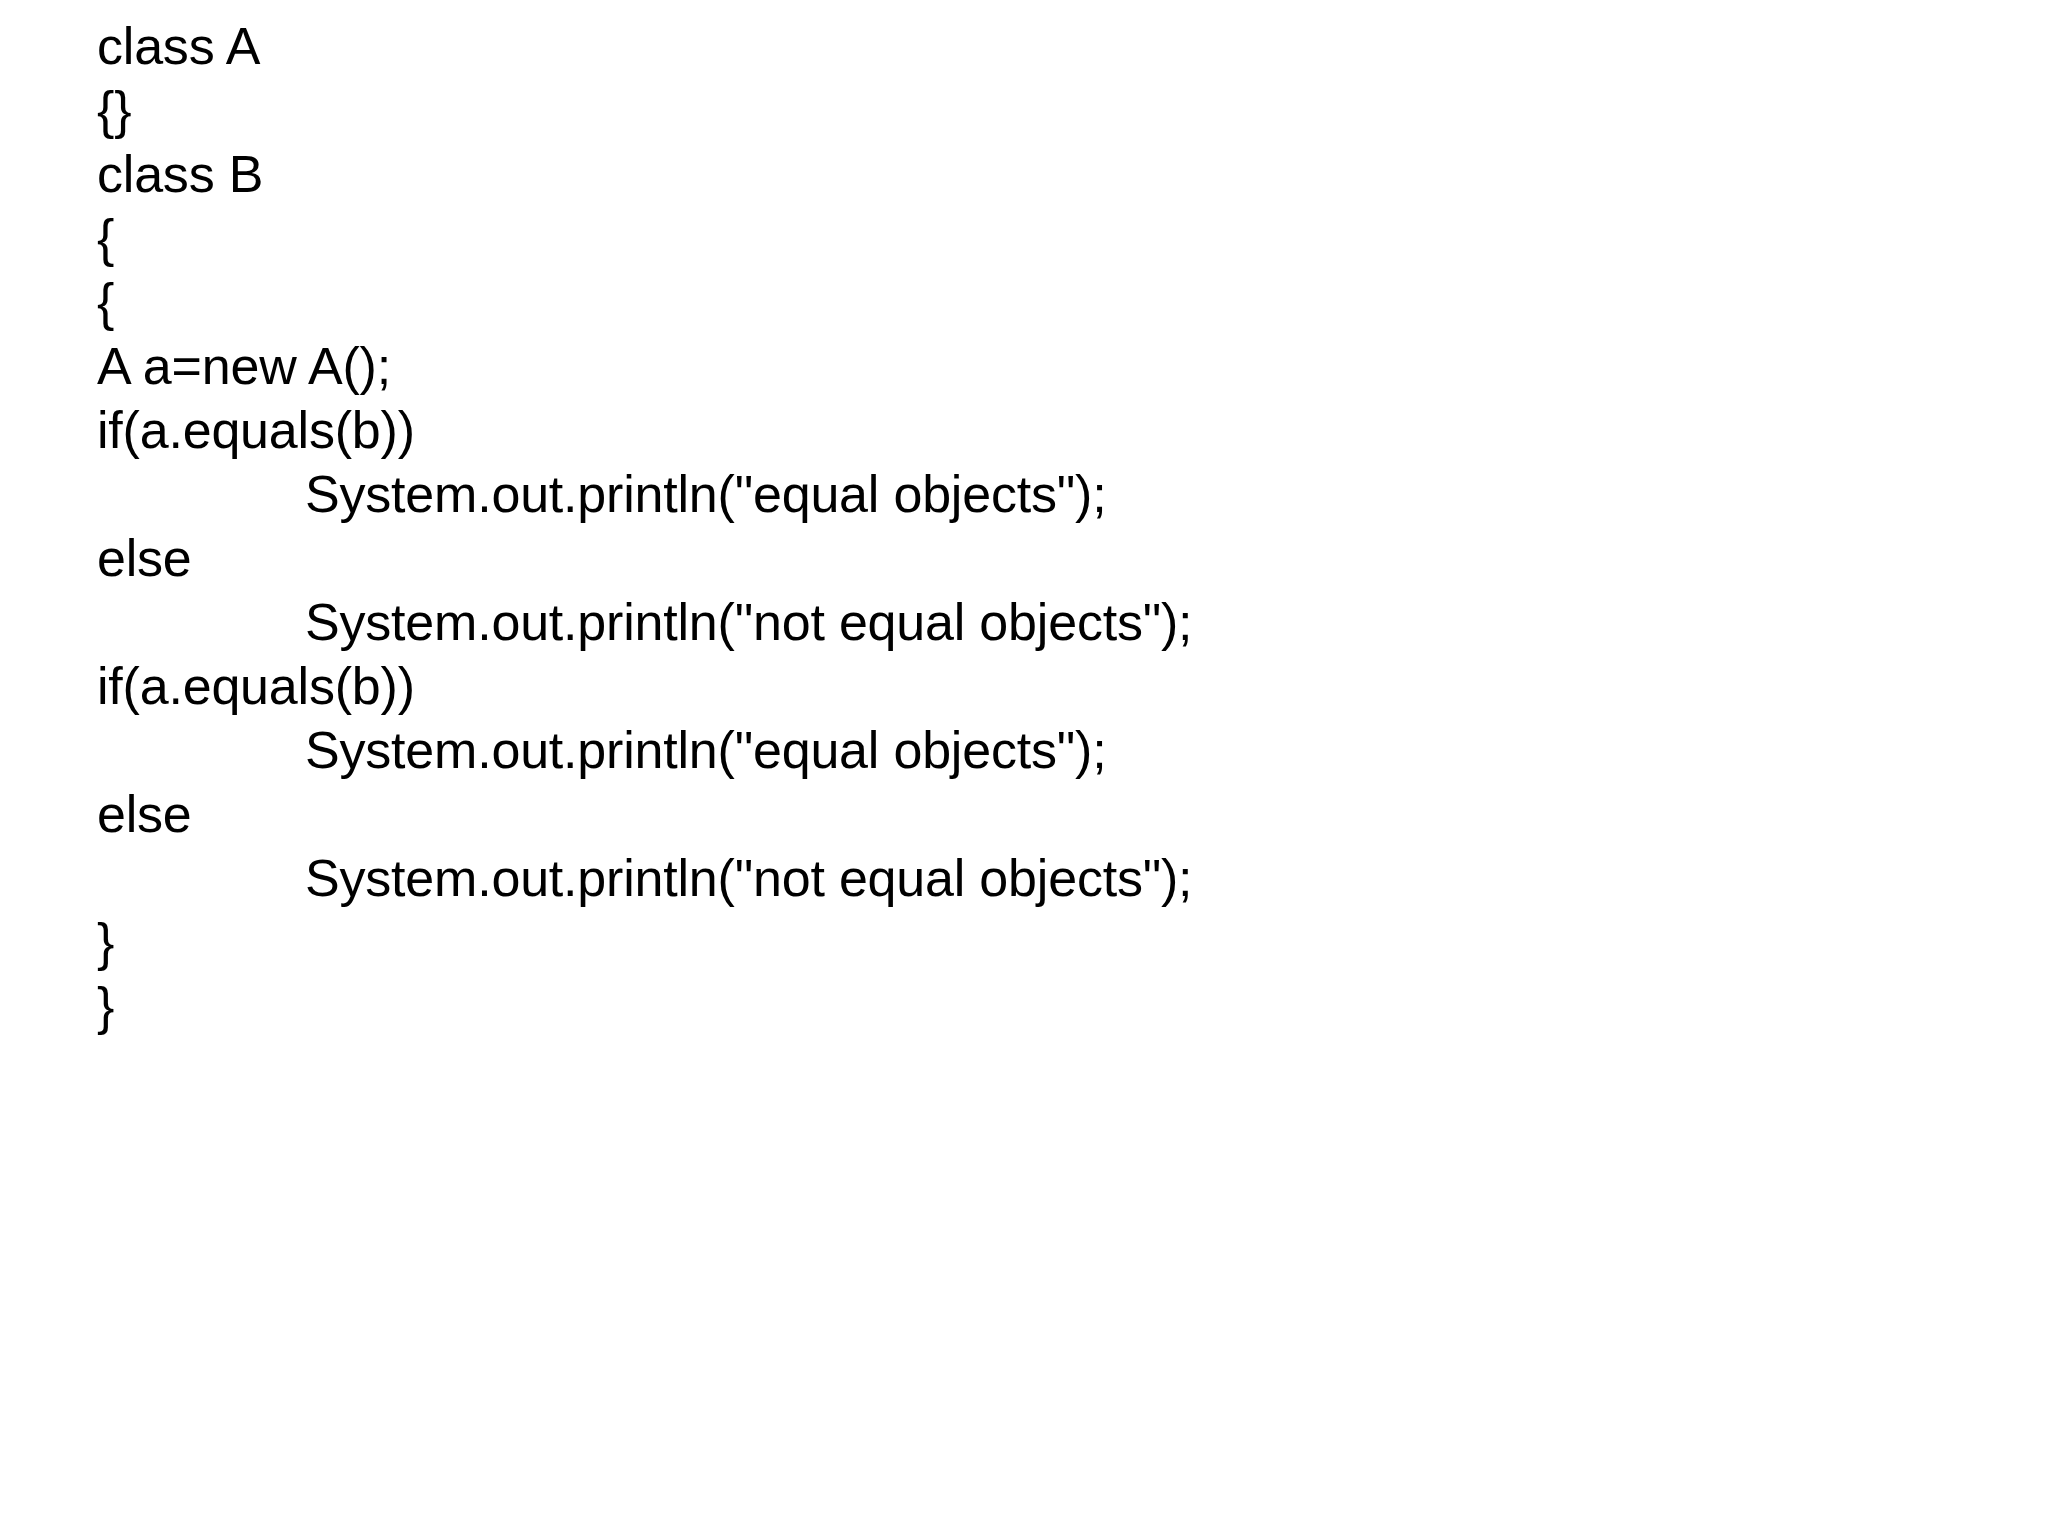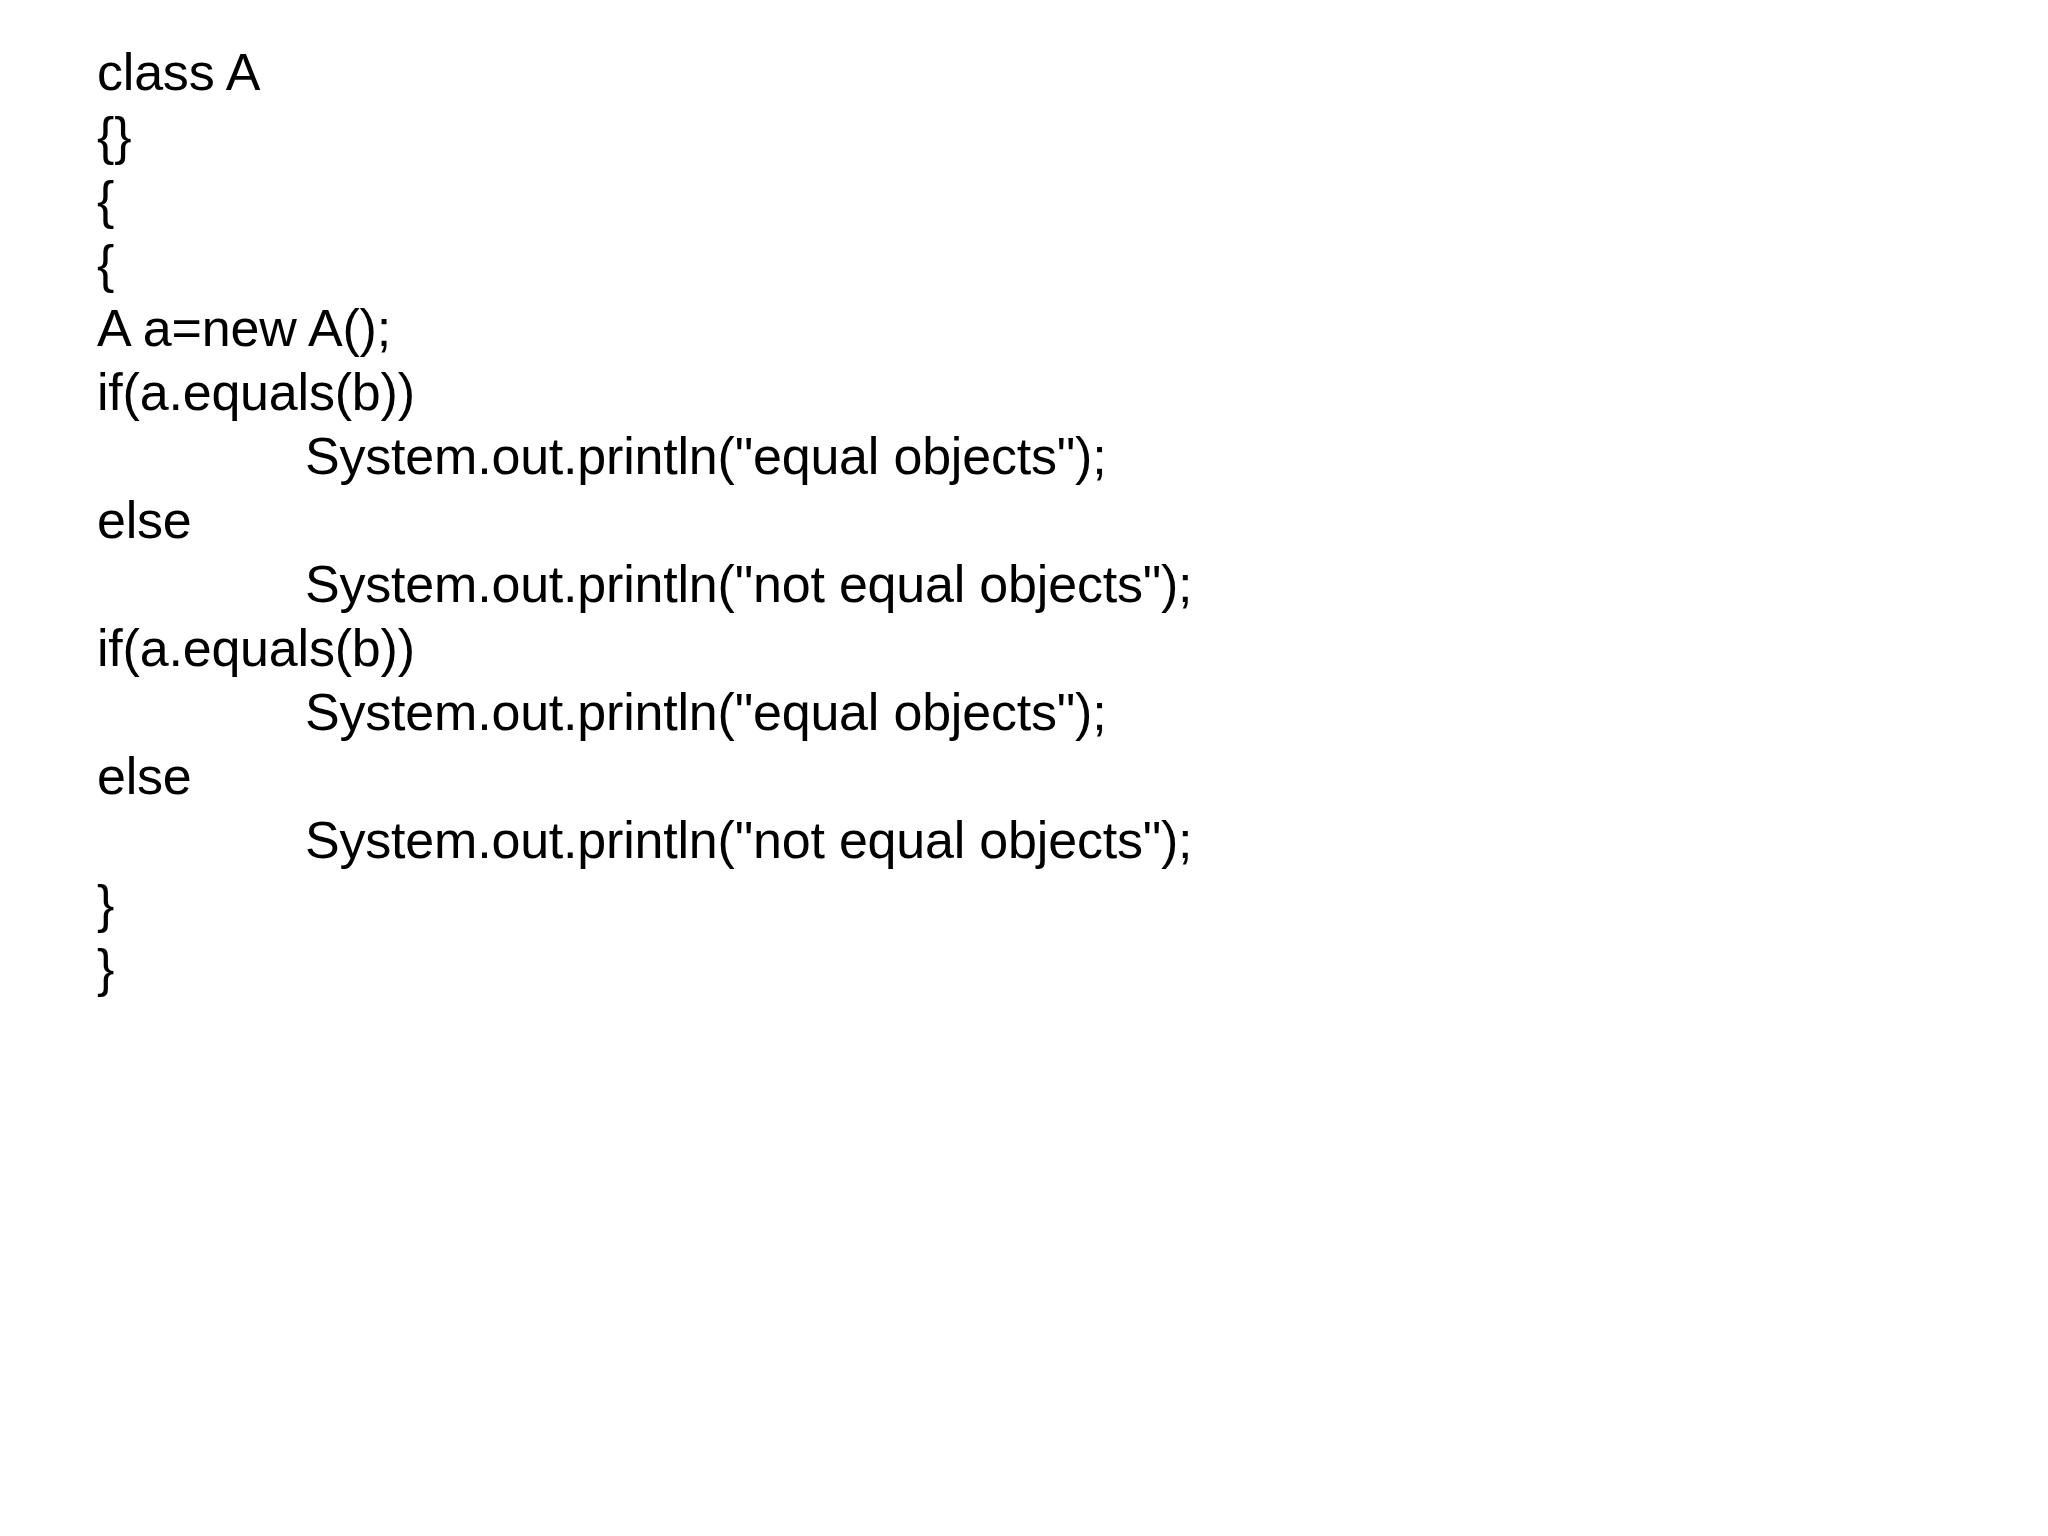--- a/index.html
+++ b/index.html
@@ -20,21 +20,20 @@
     background: #ffffff;
     overflow: hidden;
   }
   #code-listing {
     position: absolute;
     left: 0;
     top: 0;
     width: 2048px;
     padding-top: 14px;
     box-sizing: border-box;
-    margin-top: 26px;
   }
   .code-line {
     display: block;
     color: #000000;
     font-family: "Liberation Sans", "DejaVu Sans", sans-serif;
     font-size: 52px;
     line-height: 64px;
     height: 64px;
     font-weight: 400;
     white-space: pre;
@@ -46,20 +45,21 @@
     padding-left: 305px;
   }
 </style>
 </head>
 <body>
 
 <div id="slide" style="background: rgb(255, 255, 255);">
   <div id="code-listing" style="color: rgb(0, 0, 0);">
       <span class="code-line">class A</span>
       <span class="code-line">{}</span>
+      <span class="code-line">class B</span>
       <span class="code-line">{</span>
       <span class="code-line">{</span>
       <span class="code-line">A a=new A();</span>
       <span class="code-line">if(a.equals(b))</span>
       <span class="code-line indent-1">System.out.println("equal objects");</span>
       <span class="code-line">else</span>
       <span class="code-line indent-1">System.out.println("not equal objects");</span>
       <span class="code-line">if(a.equals(b))</span>
       <span class="code-line indent-1">System.out.println("equal objects");</span>
       <span class="code-line">else</span>

